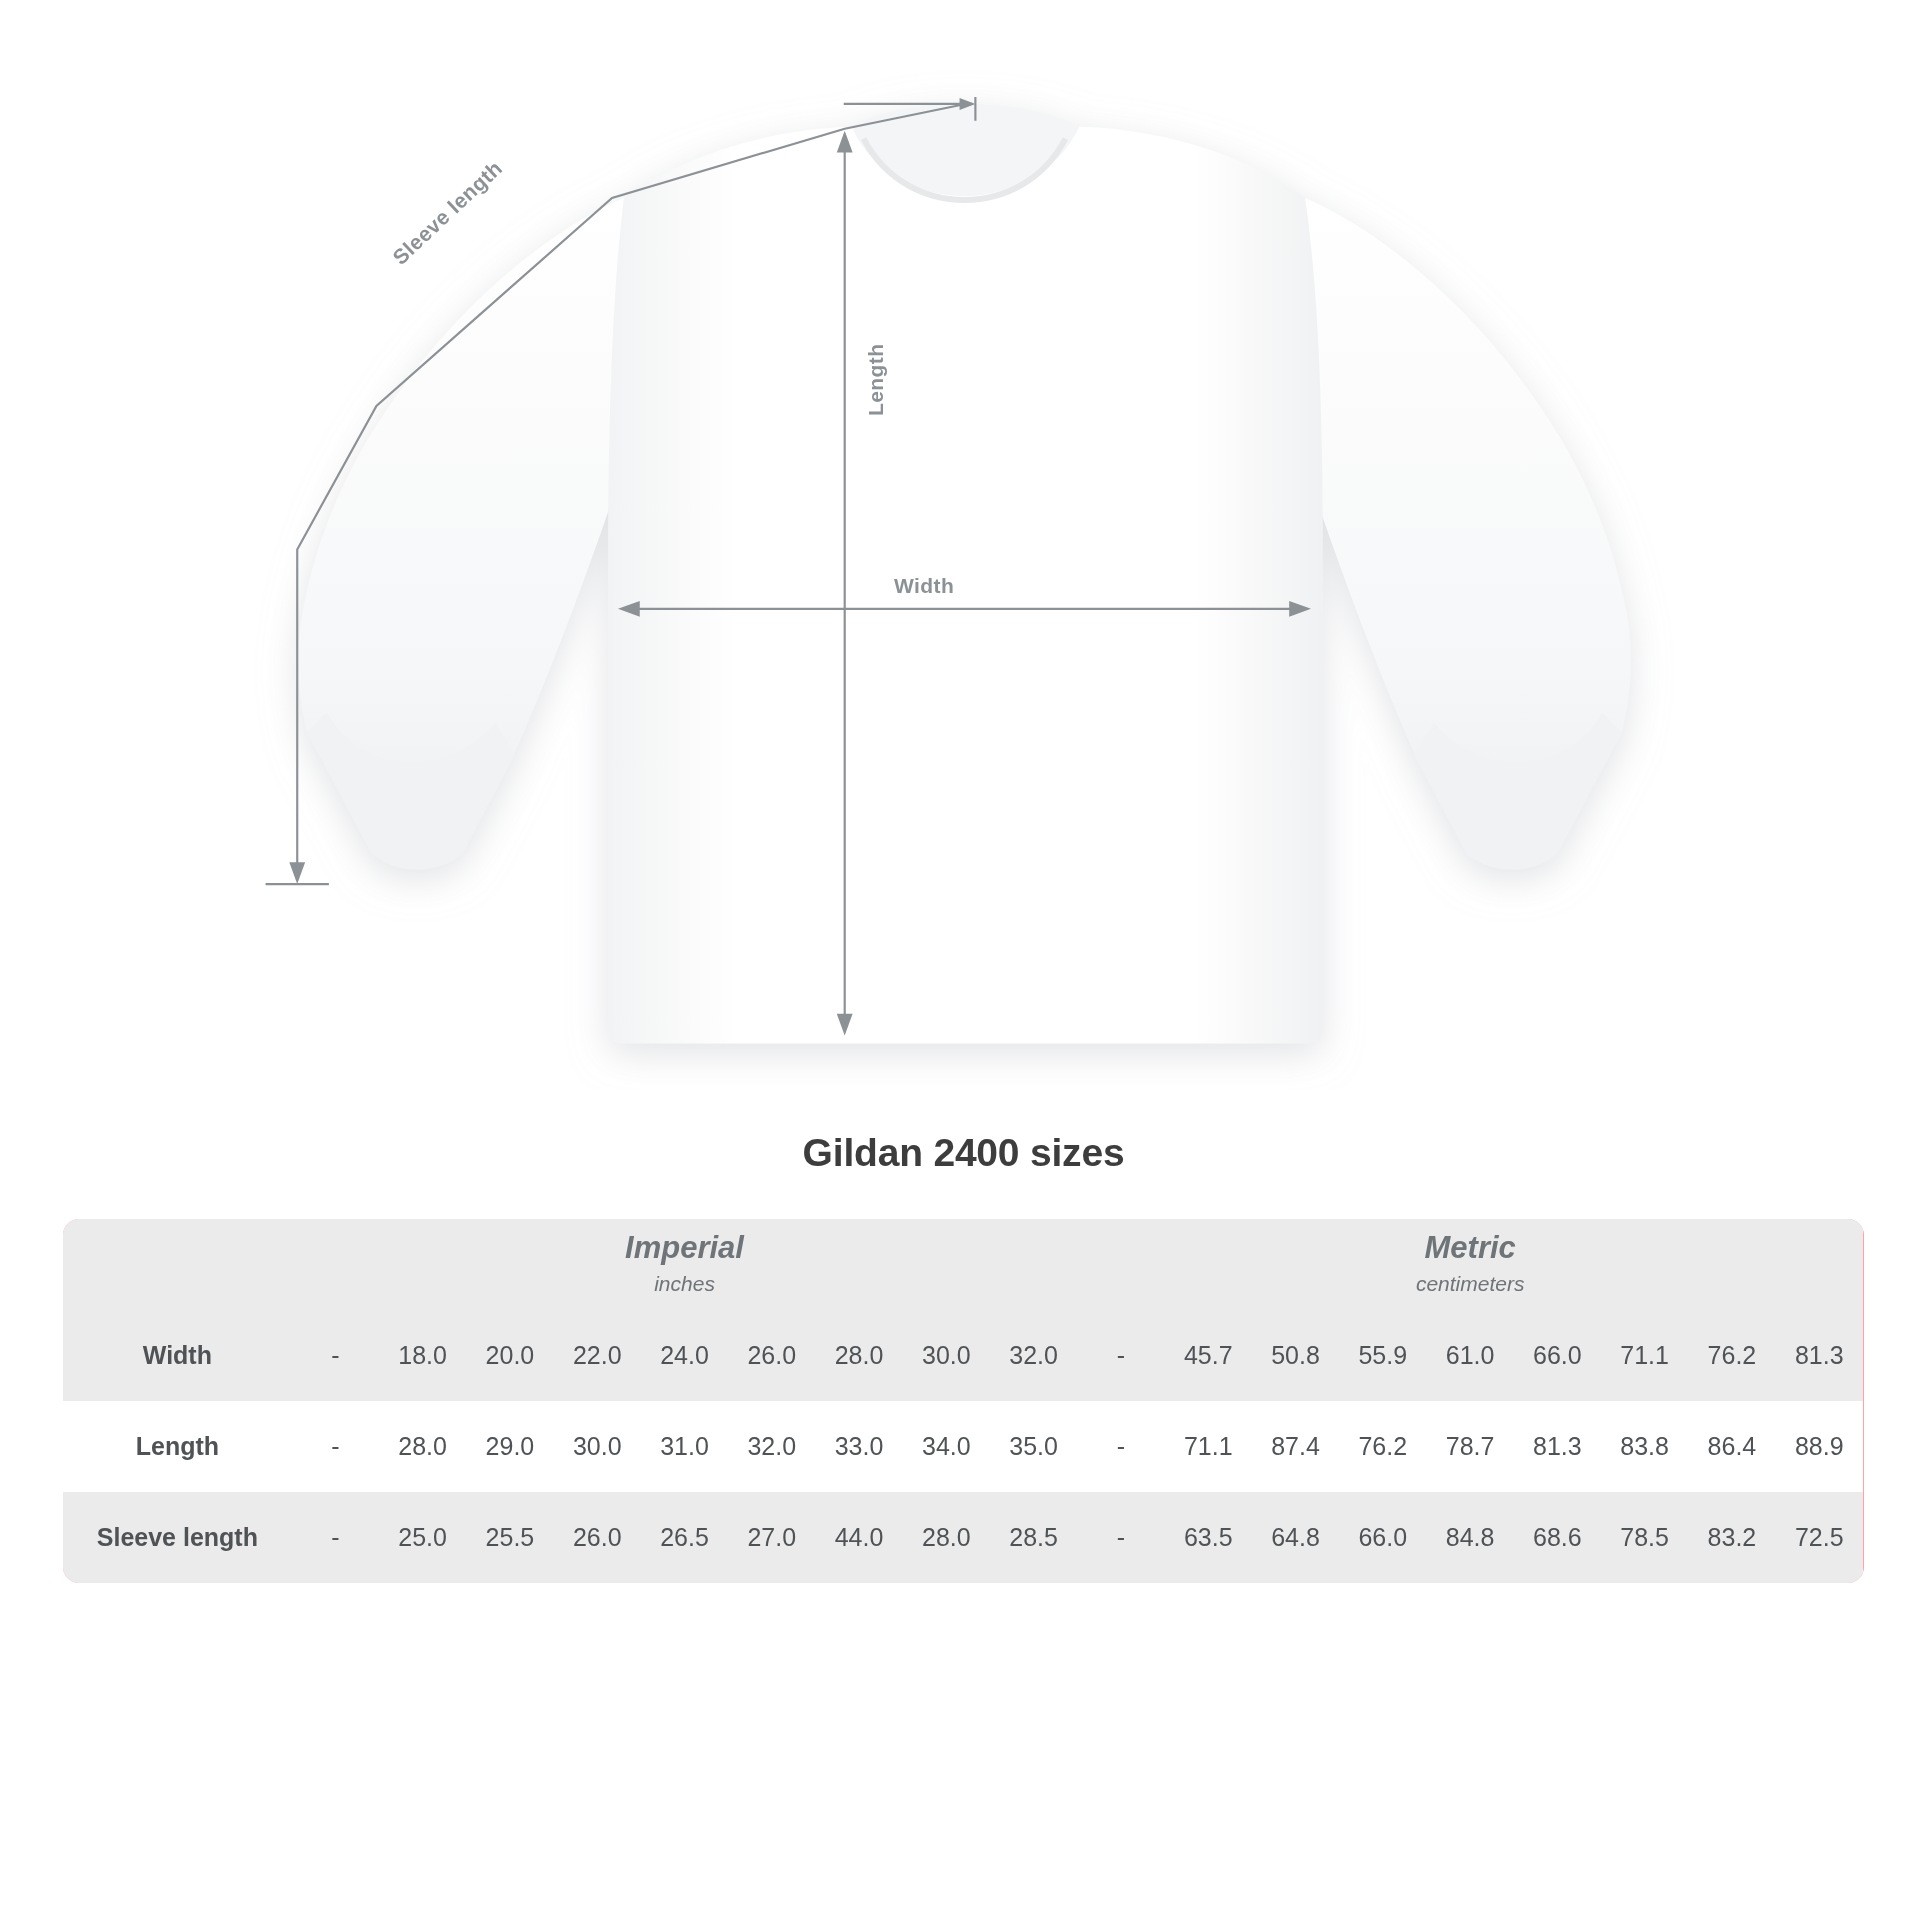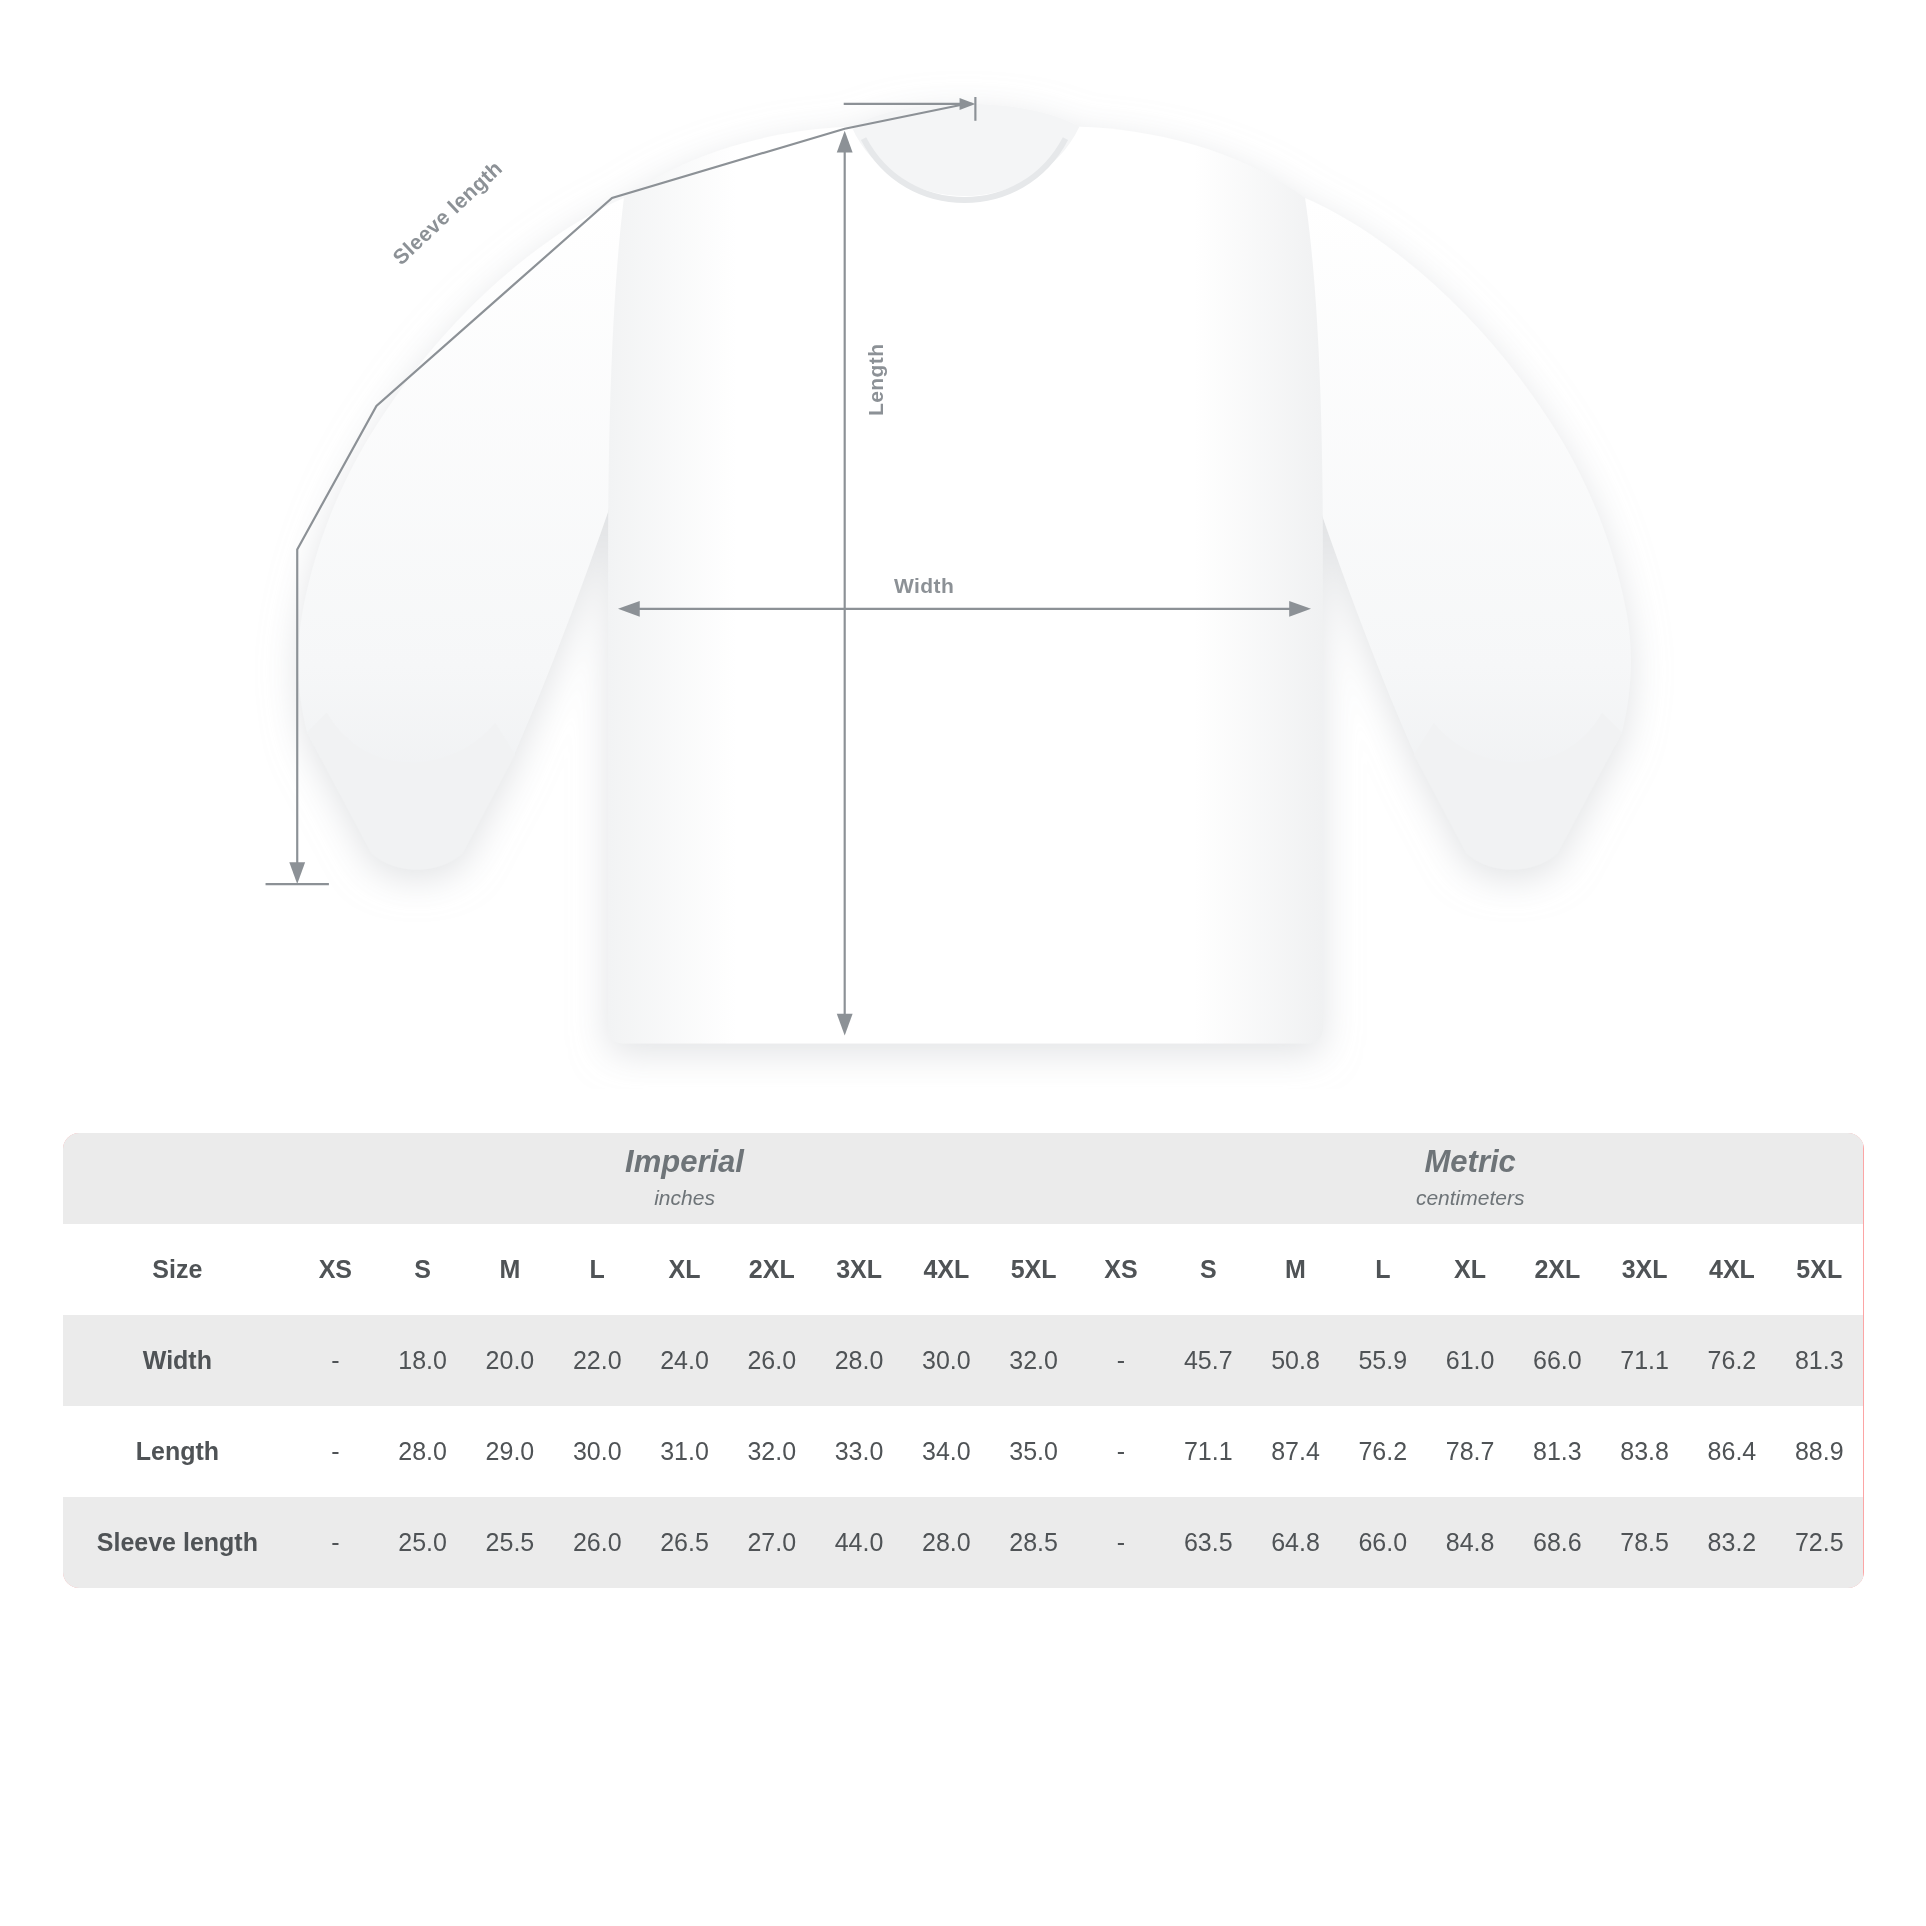--- a/index.html
+++ b/index.html
@@ -210,20 +210,21 @@
         <polygon points="624,615 646,607 646,623" fill="#8c9196" stroke="none"></polygon>
         <polygon points="1324,615 1302,607 1302,623" fill="#8c9196" stroke="none"></polygon>
       </g>
     </svg>
 
     <div class="dim-label sleeve">Sleeve length</div>
     <div class="dim-label length">Length</div>
     <div class="dim-label width">Width</div>
   </div>
 
+  <h1 class="title">Gildan 2400 sizes</h1>
 
   <div class="table-wrap">
     <table class="size-table">
       <colgroup>
         <col class="c-label">
         <col class="c-val">
           <col class="c-val">
           <col class="c-val">
           <col class="c-val">
           <col class="c-val">
@@ -246,41 +247,20 @@
           <th class="blank"></th>
           <th colspan="9">
             <div class="unit-name">Imperial</div>
             <div class="unit-sub">inches</div>
           </th>
           <th colspan="9">
             <div class="unit-name">Metric</div>
             <div class="unit-sub">centimeters</div>
           </th>
         </tr>
-        <tr class="head-row">
-          <th>Size</th>
-          <th>XS</th>
-          <th>S</th>
-          <th>M</th>
-          <th>L</th>
-          <th>XL</th>
-          <th>2XL</th>
-          <th>3XL</th>
-          <th>4XL</th>
-          <th>5XL</th>
-          <th>XS</th>
-          <th>S</th>
-          <th>M</th>
-          <th>L</th>
-          <th>XL</th>
-          <th>2XL</th>
-          <th>3XL</th>
-          <th>4XL</th>
-          <th>5XL</th>
-        </tr>
       </thead>
       <tbody>
         <tr class="shade">
           <th class="row-label">Width</th>
           <td>-</td>
           <td>18.0</td>
           <td>20.0</td>
           <td>22.0</td>
           <td>24.0</td>
           <td>26.0</td>

